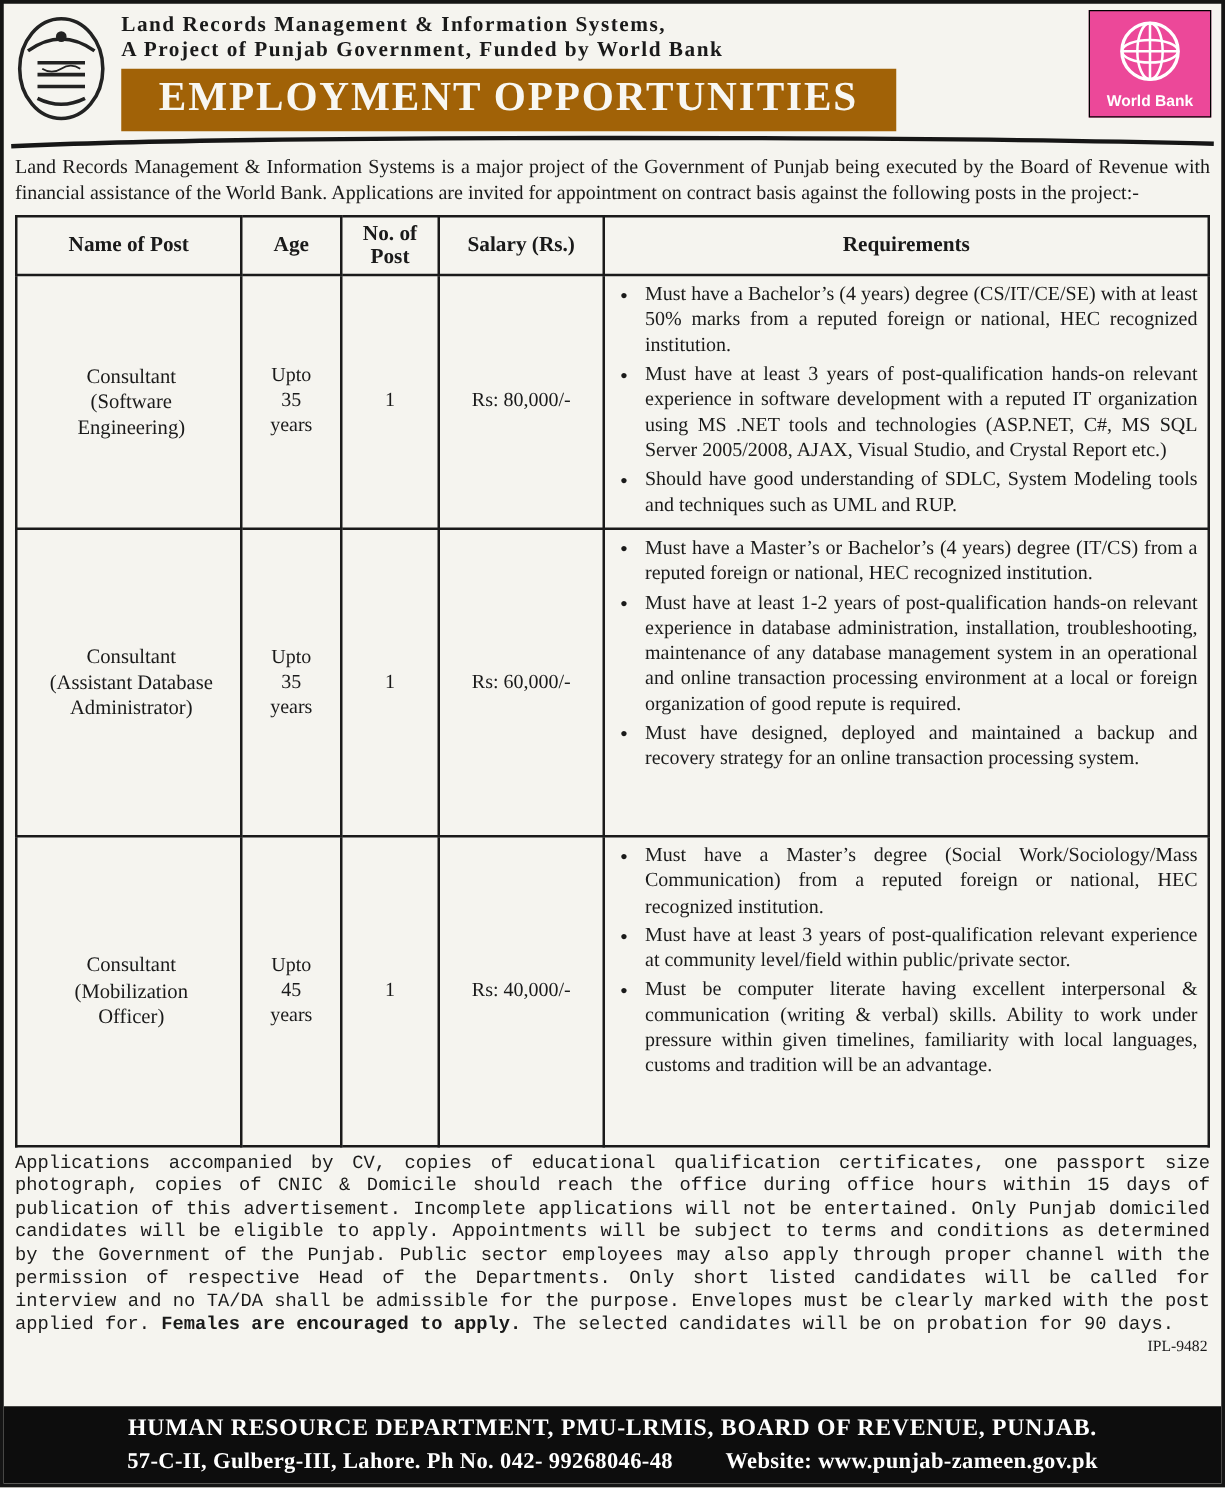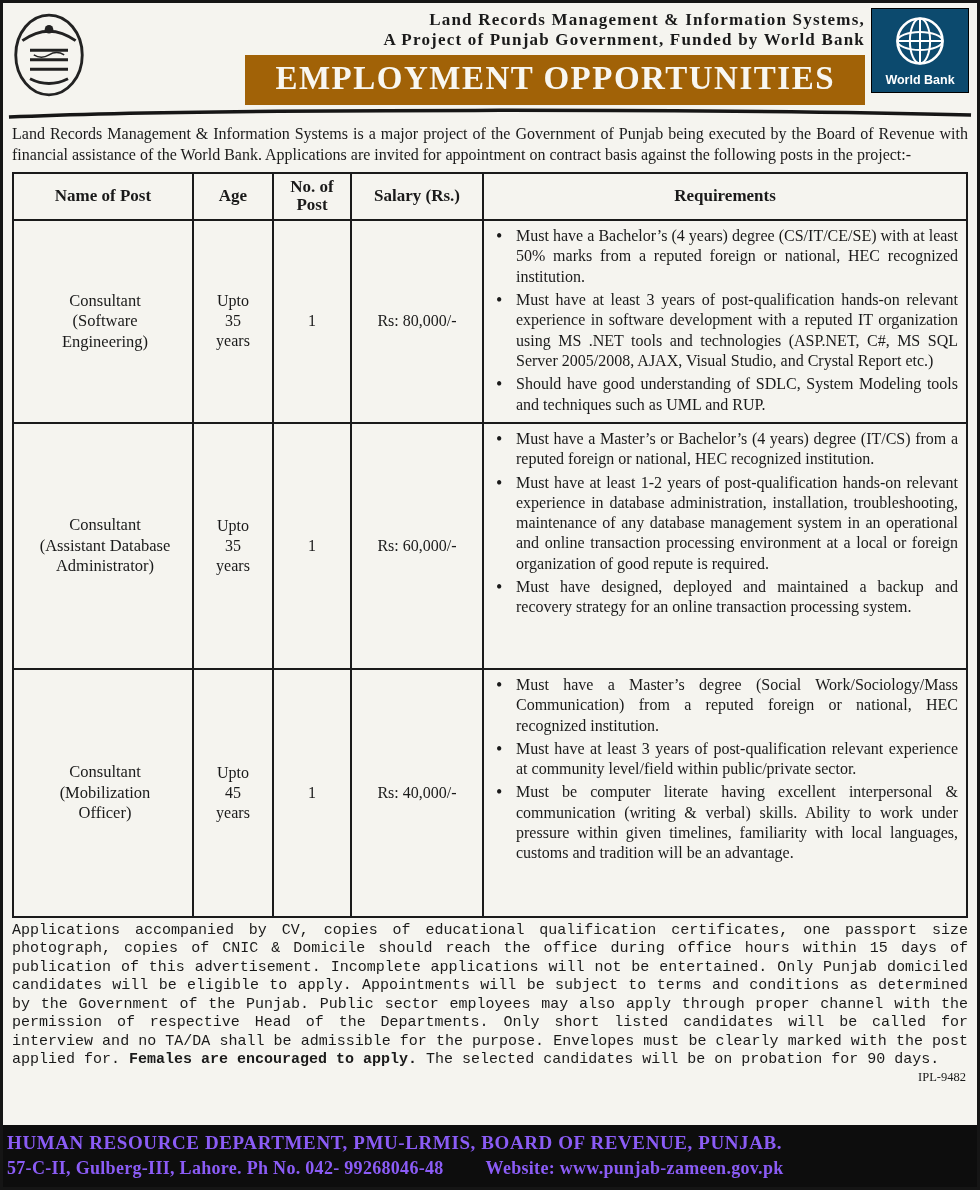--- a/index.html
+++ b/index.html
@@ -11,29 +11,29 @@
   }
   .ad{
     width:980px;height:1190px;box-sizing:border-box;
     background:#f5f4ef;
     border:3px solid #151515;
     display:flex;flex-direction:column;overflow:hidden;
   }
   
   .header{display:flex;align-items:flex-start;gap:6px;padding:5px 8px 0 8px}
   .punjab-logo{flex:0 0 80px;padding-top:2px}
-  .header-center{flex:1;text-align:right;padding-top:2px}
+  .header-center{flex:1;text-align:left;padding-top:2px}
   .org-line{font-weight:bold;letter-spacing:1.2px;font-size:17px;line-height:1.18}
   .title-banner{
     display:inline-block;background:#a16207;color:#f8f7f2;
     font-size:33px;font-weight:bold;letter-spacing:1.5px;
     padding:5px 30px 8px 30px;margin-top:5px;
   }
   .wb-box{
-    flex:0 0 92px;background:#0c4a6e;text-align:center;
+    flex:0 0 92px;background:#ec4899;text-align:center;
     padding:5px 2px 5px 2px;border:1px solid #000;
   }
   .wb-label{
     color:#ffffff;font-family:"Liberation Sans",sans-serif;
     font-weight:bold;font-size:12.5px;margin-top:1px;
   }
   .swoosh{display:block;width:100%;height:13px;margin-top:2px}
   
   .content{flex:1 1 auto;min-height:0;overflow:hidden;padding:0 9px}
   .intro{
@@ -58,22 +58,22 @@
   tr.r2 td{height:248px}
   .terms{
     font-size:15px;line-height:1.23;text-align:justify;
     margin:4px 0 0 0;
     font-family:Liberation Mono, monospace;
   }
   .terms b{font-weight:bold}
   .ref-line{text-align:right;font-size:12.5px;margin:1px 2px 2px 0}
   
   .footer-bar{
-    margin-top:auto;background:#0d0d0d;color:#8b5cf6;
-    padding:7px 4px 8px 4px;
+    margin-top:auto;background:#0d0d0d;color:#ffffff;
+    text-align:center;padding:7px 4px 8px 4px;
   }
   .footer-line1{font-weight:bold;font-size:19px;letter-spacing:0.6px;line-height:1.2}
   .footer-line2{font-weight:bold;font-size:18px;letter-spacing:0.3px;line-height:1.25;margin-top:2px}
   .footer-line2 .gap{display:inline-block;width:42px}
 </style>
 </head>
 <body>
 
 <div class="ad">
 

